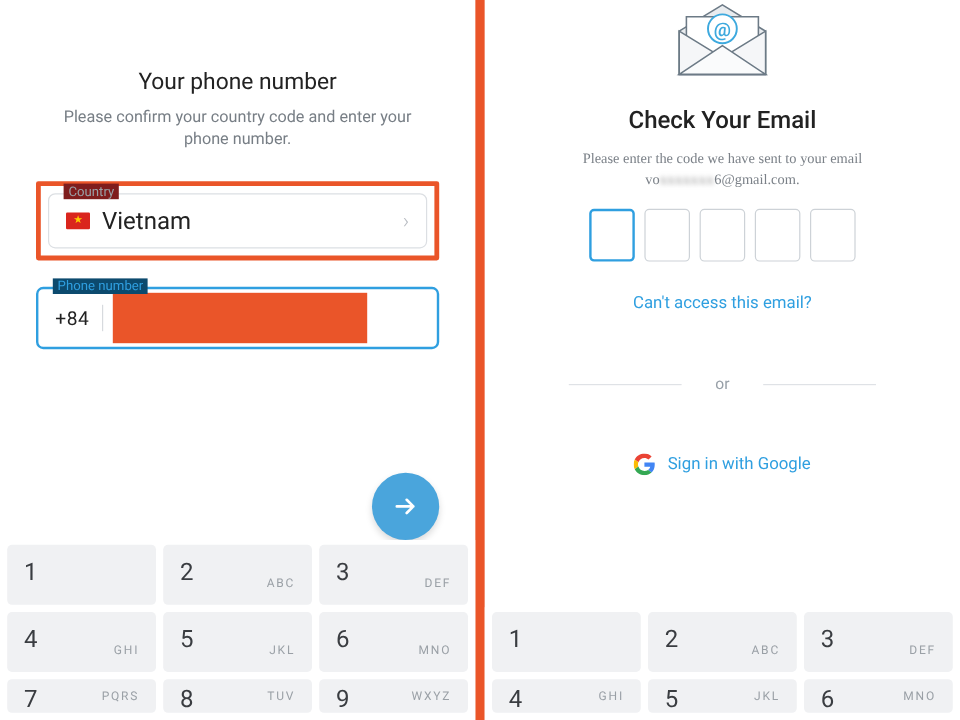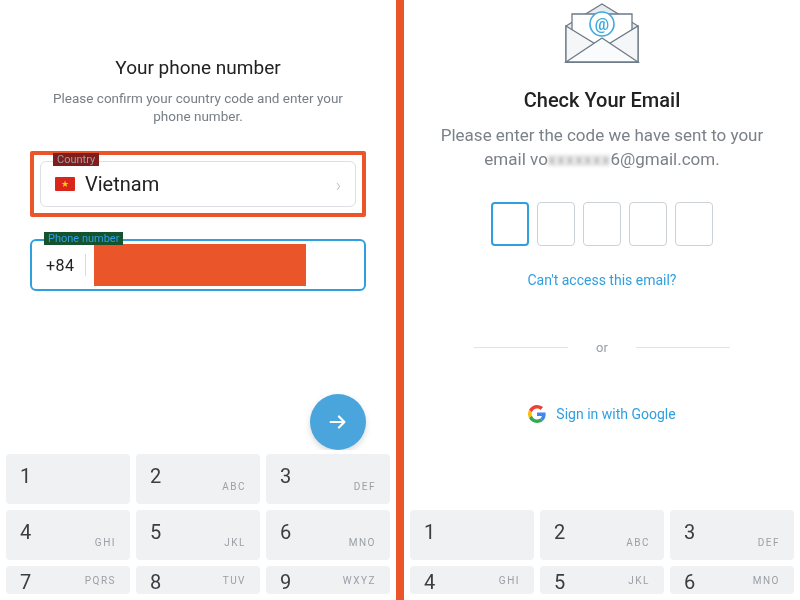--- a/index.html
+++ b/index.html
@@ -106,21 +106,21 @@
       height: 52px;
       display: flex;
       align-items: center;
       padding: 0 8px 0 14px;
       background: #fff;
     }
     .phone-legend {
       position: absolute;
       top: -9px;
       left: 12px;
-      background: #14532d;
+      background: #0c4a6e;
       padding: 0 4px;
       font-size: 11px;
       color: #2f9fe0;
       text-align: right;
     }
     .phone-code {
       font-size: 16px;
       color: #222;
       letter-spacing: 0.5px;
       padding-right: 10px;
@@ -170,24 +170,25 @@
       margin: 0 auto 20px auto;
       display: block;
     }
     .right h2 {
       font-size: 20px;
       font-weight: 500;
       color: #222;
       margin-bottom: 12px;
     }
     .right .sub {
-      font-size: 17px;
+      font-size: 12px;
       color: #7b8188;
       line-height: 1.4;
-      margin-bottom: 30px;
+      margin-bottom: 16px;
+      font-family: Liberation Serif, serif;
     }
     .blur {
       filter: blur(2px);
       letter-spacing: 0.5px;
       color: #888;
     }
     .code-row {
       display: flex;
       justify-content: center;
       gap: 8px;

